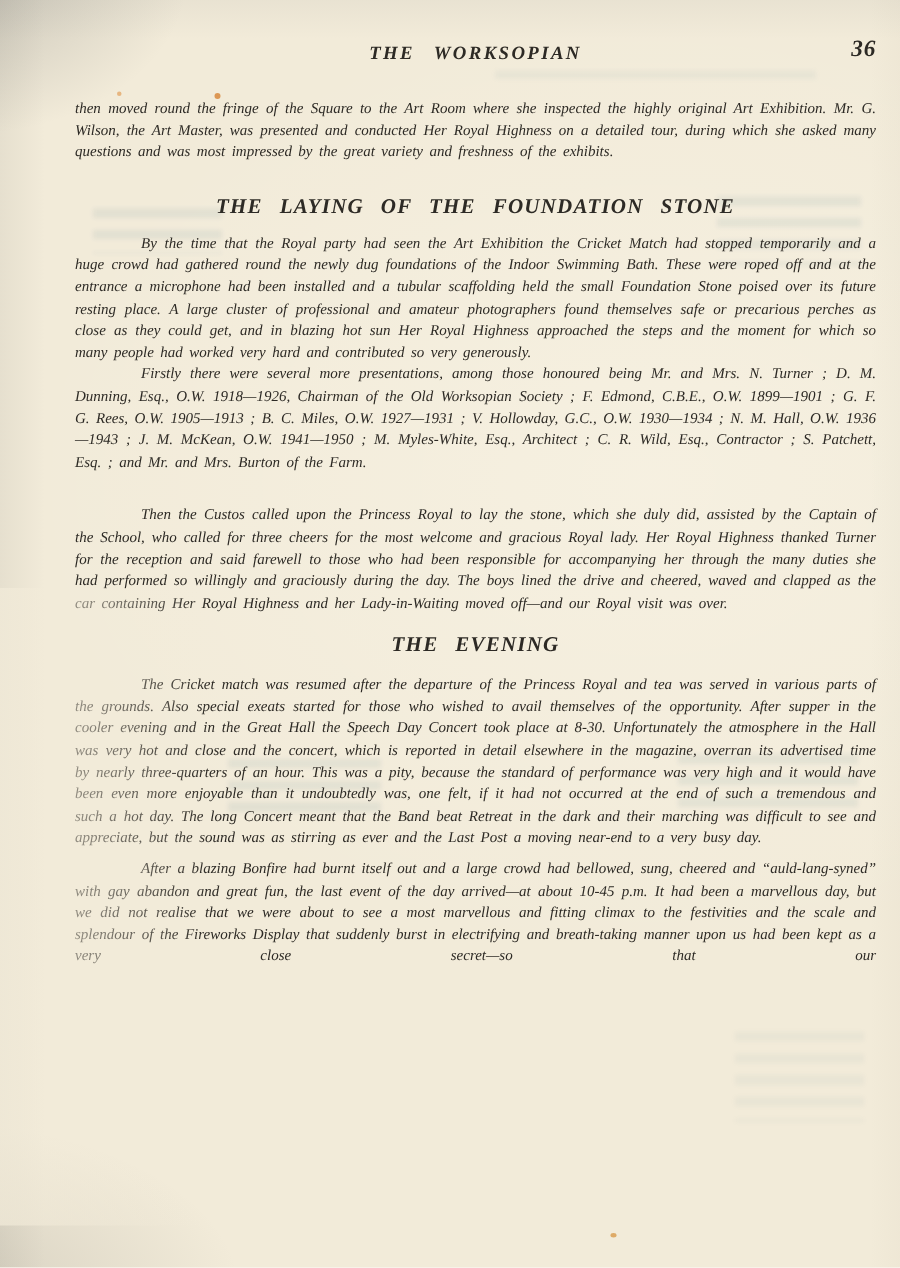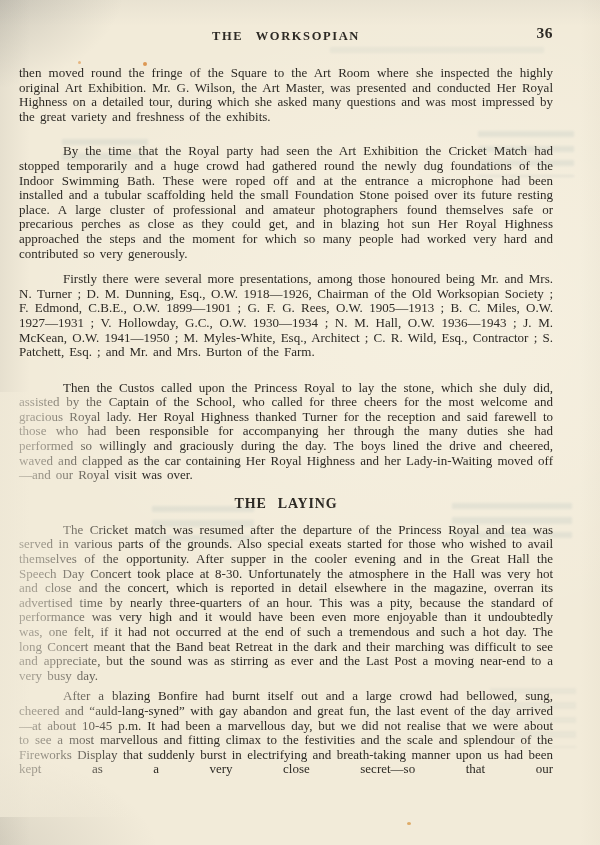--- a/index.html
+++ b/index.html
@@ -32,37 +32,37 @@
       rgba(104,138,148,0) 6px 14.5px);
     pointer-events:none;
   }
   .g1 { left:478px; top:131px; width:96px;  height:46px; }
   .g2 { left:62px;  top:139px; width:86px;  height:30px; }
   .g3 { left:330px; top:47px;  width:214px; height:12px; opacity:.55; }
   .g4 { left:152px; top:506px; width:102px; height:36px; }
   .g5 { left:452px; top:503px; width:120px; height:40px; }
   .g6 { left:490px; top:688px; width:86px;  height:60px; opacity:.5; }
 
-  .content { position:absolute; left:19px; top:26px; width:534px; }
+  .content { position:absolute; left:50px; top:26px; width:534px;font-style:italic; }
 
   .running-head { position:relative; height:16px; margin-bottom:24px; text-align:center; }
   .journal { font-weight:700; font-size:12.5px; letter-spacing:1.6px; word-spacing:8px; }
   .pagenum { position:absolute; right:0; top:-2px; font-weight:700; font-size:15.5px; letter-spacing:.5px; }
 
   .para {
     margin:0;
-    font-size:13px;
+    font-size:10px;
     line-height:14.6px;
     text-align:justify;
     word-spacing:1.8px;
     hyphens:none;
   }
   .indent { text-indent:44px; }
   .pa { margin-bottom:20px; }
-  .pb { margin-bottom:11px; }
+  .pb { }
   .pc { margin-bottom:21px; }
   .pd { margin-bottom:12px; }
   .pe { margin-bottom:6px; }
   .pf { text-align-last:justify; }
 
   .heading {
     margin:0 0 9px 0;
     text-align:center;
     font-size:14px;
     font-weight:700;
@@ -103,26 +103,27 @@
 
   <div class="content">
 
     <div class="running-head">
       <span class="journal">THE WORKSOPIAN</span>
       <span class="pagenum">36</span>
     </div>
 
     <p class="para pa">then moved round the fringe of the Square to the Art Room where she inspected the highly original Art Exhibition. Mr. G. Wilson, the Art Master, was presented and conducted Her Royal Highness on a detailed tour, during which she asked many questions and was most impressed by the great variety and freshness of the exhibits.</p>
 
+    <h2 class="heading h-stone">THE LAYING OF THE FOUNDATION STONE</h2>
 
     <p class="para indent pb">By the time that the Royal party had seen the Art Exhibition the Cricket Match had stopped temporarily and a huge crowd had gathered round the newly dug foundations of the Indoor Swimming Bath. These were roped off and at the entrance a microphone had been installed and a tubular scaffolding held the small Foundation Stone poised over its future resting place. A large cluster of professional and amateur photographers found themselves safe or precarious perches as close as they could get, and in blazing hot sun Her Royal Highness approached the steps and the moment for which so many people had worked very hard and contributed so very generously.</p>
     <p class="para indent pc">Firstly there were several more presentations, among those honoured being Mr. and Mrs. N. Turner ; D. M. Dunning, Esq., O.W. 1918—1926, Chairman of the Old Worksopian Society ; F. Edmond, C.B.E., O.W. 1899—1901 ; G. F. G. Rees, O.W. 1905—1913 ; B. C. Miles, O.W. 1927—1931 ; V. Hollowday, G.C., O.W. 1930—1934 ; N. M. Hall, O.W. 1936—1943 ; J. M. McKean, O.W. 1941—1950 ; M. Myles-White, Esq., Architect ; C. R. Wild, Esq., Contractor ; S. Patchett, Esq. ; and Mr. and Mrs. Burton of the Farm.</p>
     <p class="para indent pd">Then the Custos called upon the Princess Royal to lay the stone, which she duly did, assisted by the Captain of the School, who called for three cheers for the most welcome and gracious Royal lady. Her Royal Highness thanked Turner for the reception and said farewell to those who had been responsible for accompanying her through the many duties she had performed so willingly and graciously during the day. The boys lined the drive and cheered, waved and clapped as the car containing Her Royal Highness and her Lady-in-Waiting moved off—and our Royal visit was over.</p>
 
-    <h2 class="heading h-evening">THE LAYING</h2>
+    <h2 class="heading h-evening">THE EVENING</h2>
 
     <p class="para indent pe">The Cricket match was resumed after the departure of the Princess Royal and tea was served in various parts of the grounds. Also special exeats started for those who wished to avail themselves of the opportunity. After supper in the cooler evening and in the Great Hall the Speech Day Concert took place at 8-30. Unfortunately the atmosphere in the Hall was very hot and close and the concert, which is reported in detail elsewhere in the magazine, overran its advertised time by nearly three-quarters of an hour. This was a pity, because the standard of performance was very high and it would have been even more enjoyable than it undoubtedly was, one felt, if it had not occurred at the end of such a tremendous and such a hot day. The long Concert meant that the Band beat Retreat in the dark and their marching was difficult to see and appreciate, but the sound was as stirring as ever and the Last Post a moving near-end to a very busy day.</p>
     <p class="para indent pf">After a blazing Bonfire had burnt itself out and a large crowd had bellowed, sung, cheered and “auld-lang-syned” with gay abandon and great fun, the last event of the day arrived—at about 10-45 p.m. It had been a marvellous day, but we did not realise that we were about to see a most marvellous and fitting climax to the festivities and the scale and splendour of the Fireworks Display that suddenly burst in electrifying and breath-taking manner upon us had been kept as a very close secret—so that our</p>
 
   </div>
 
   <div class="fade-left"></div>
 
   <span class="speck s1"></span>
   <span class="speck s2"></span>

